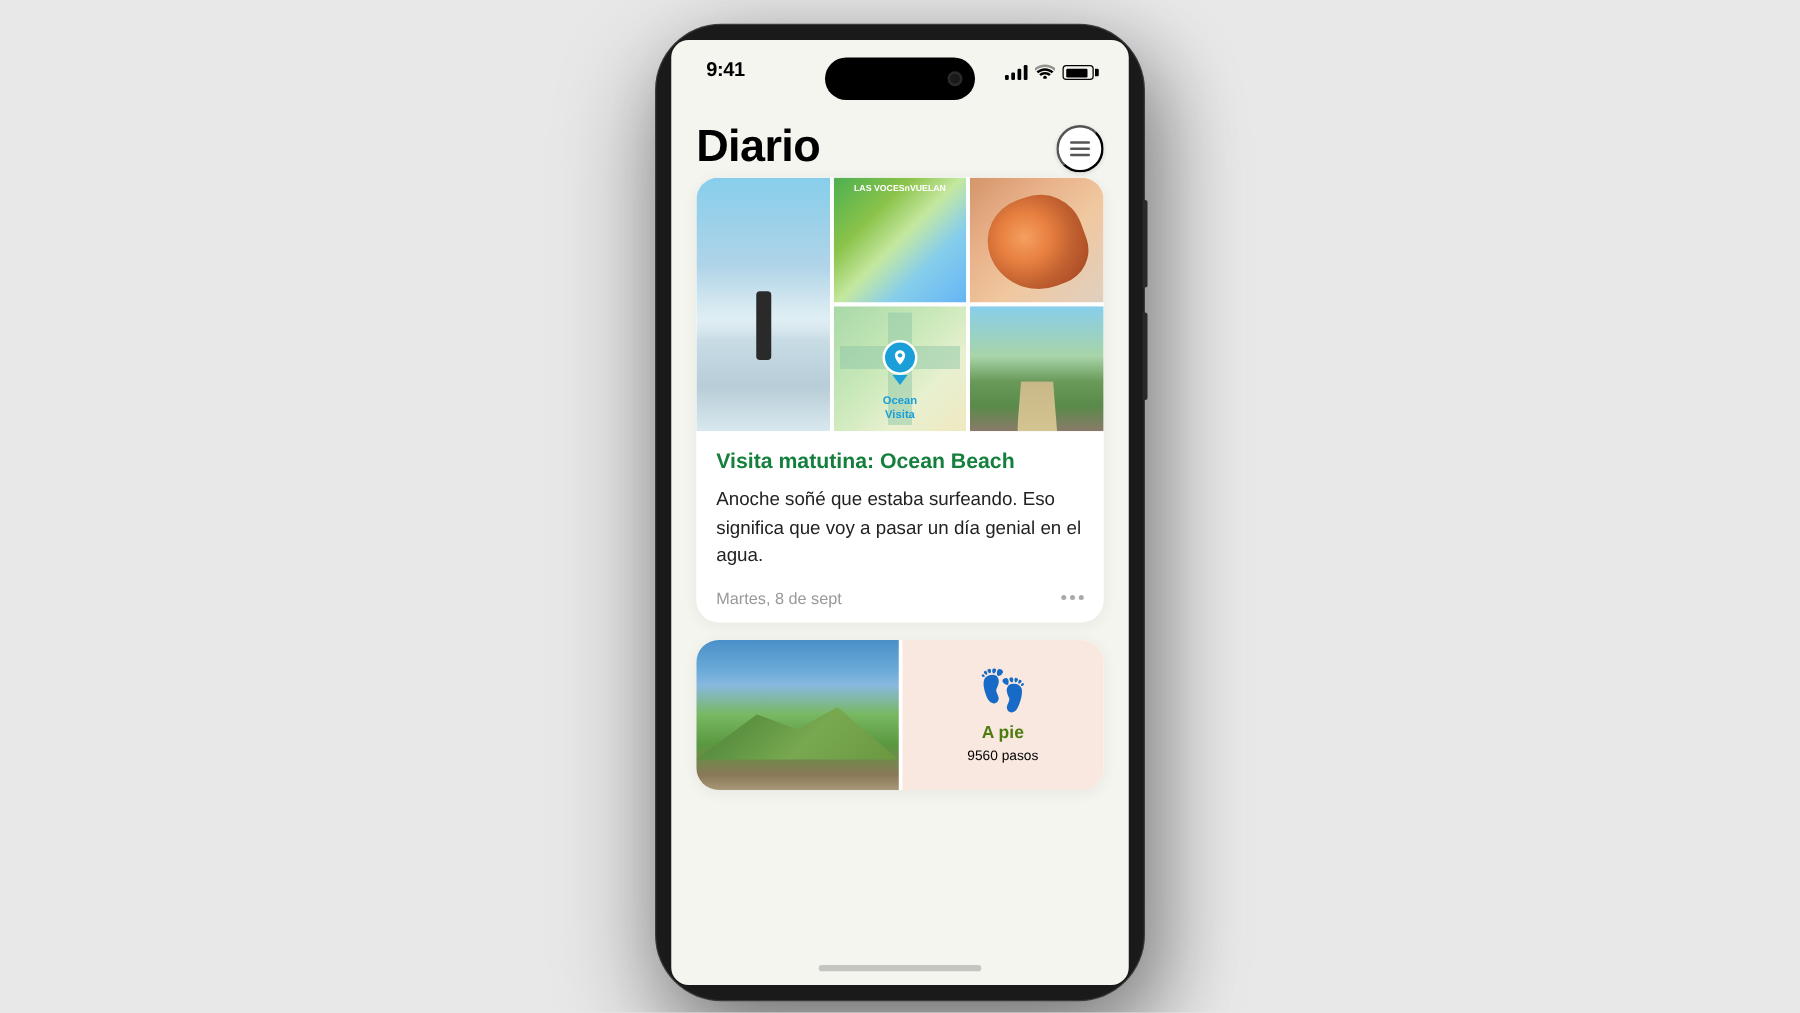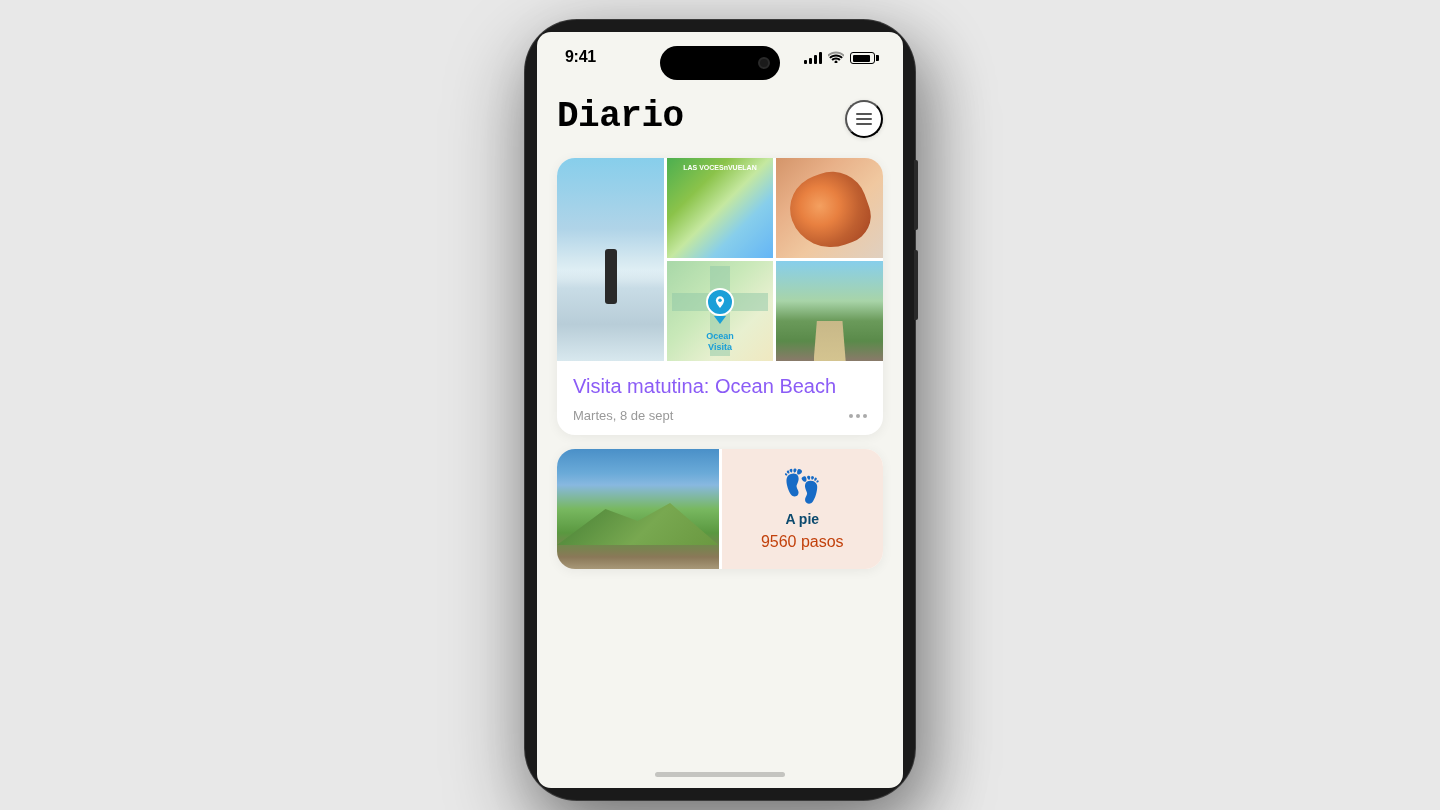--- a/index.html
+++ b/index.html
@@ -159,22 +159,21 @@
     .app-content {
       flex: 1;
       overflow: hidden;
       padding: 0 20px;
     }
 
     .app-header {
       display: flex;
       justify-content: space-between;
       align-items: flex-start;
-      padding: 10px 0 20px;
-      font-family: Liberation Mono, monospace;
+      padding: 10px 0 4px;
     }
 
     .app-title {
       font-size: 36px;
       font-weight: 700;
       color: #000;
       letter-spacing: -0.5px;
     }
 
     .menu-button {
@@ -380,23 +379,23 @@
       background: linear-gradient(180deg, #c8b888 0%, #d4c490 100%);
       clip-path: polygon(10% 0%, 90% 0%, 100% 100%, 0% 100%);
     }
 
     
     .entry-body {
       padding: 14px 16px 12px;
     }
 
     .entry-title {
-      font-size: 20px;
-      font-weight: 400;
-      color: #8b5cf6;
+      font-size: 17px;
+      font-weight: 700;
+      color: #15803d;
       margin-bottom: 10px;
     }
 
     .entry-text {
       font-size: 15px;
       color: #222;
       line-height: 1.5;
       margin-bottom: 14px;
     }
 
@@ -461,26 +460,26 @@
       padding: 12px;
     }
 
     .steps-icon {
       font-size: 32px;
     }
 
     .steps-label {
       font-size: 14px;
       font-weight: 600;
-      color: #0c4a6e;
+      color: #4d7c0f;
     }
 
     .steps-count {
-      font-size: 16px;
-      color: #c2410c;
+      font-size: 11px;
+      color: #000000;
     }
 
     .home-indicator {
       height: 28px;
       display: flex;
       align-items: center;
       justify-content: center;
     }
 
     .home-bar {
@@ -570,20 +569,21 @@
             </div>
           </div>
 
           <div class="photo-cell">
             <div class="path-photo photo-placeholder"></div>
           </div>
         </div>
 
         <div class="entry-body">
           <div class="entry-title">Visita matutina: Ocean Beach</div>
+          <div class="entry-text">Anoche soñé que estaba surfeando. Eso significa que voy a pasar un día genial en el agua.</div>
           <div class="entry-footer">
             <span class="entry-date">Martes, 8 de sept</span>
             <div class="entry-more">
               <div class="dot"></div>
               <div class="dot"></div>
               <div class="dot"></div>
             </div>
           </div>
         </div>
       </div>

